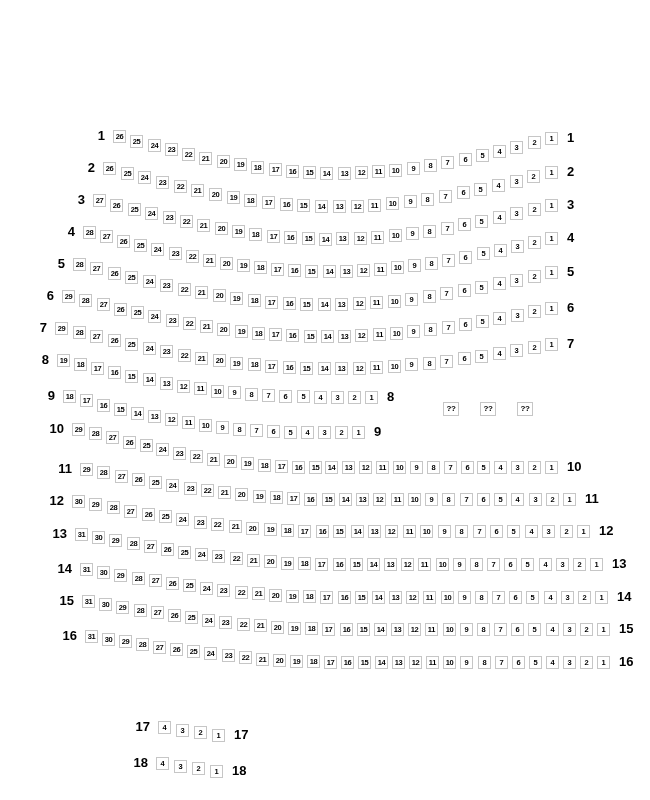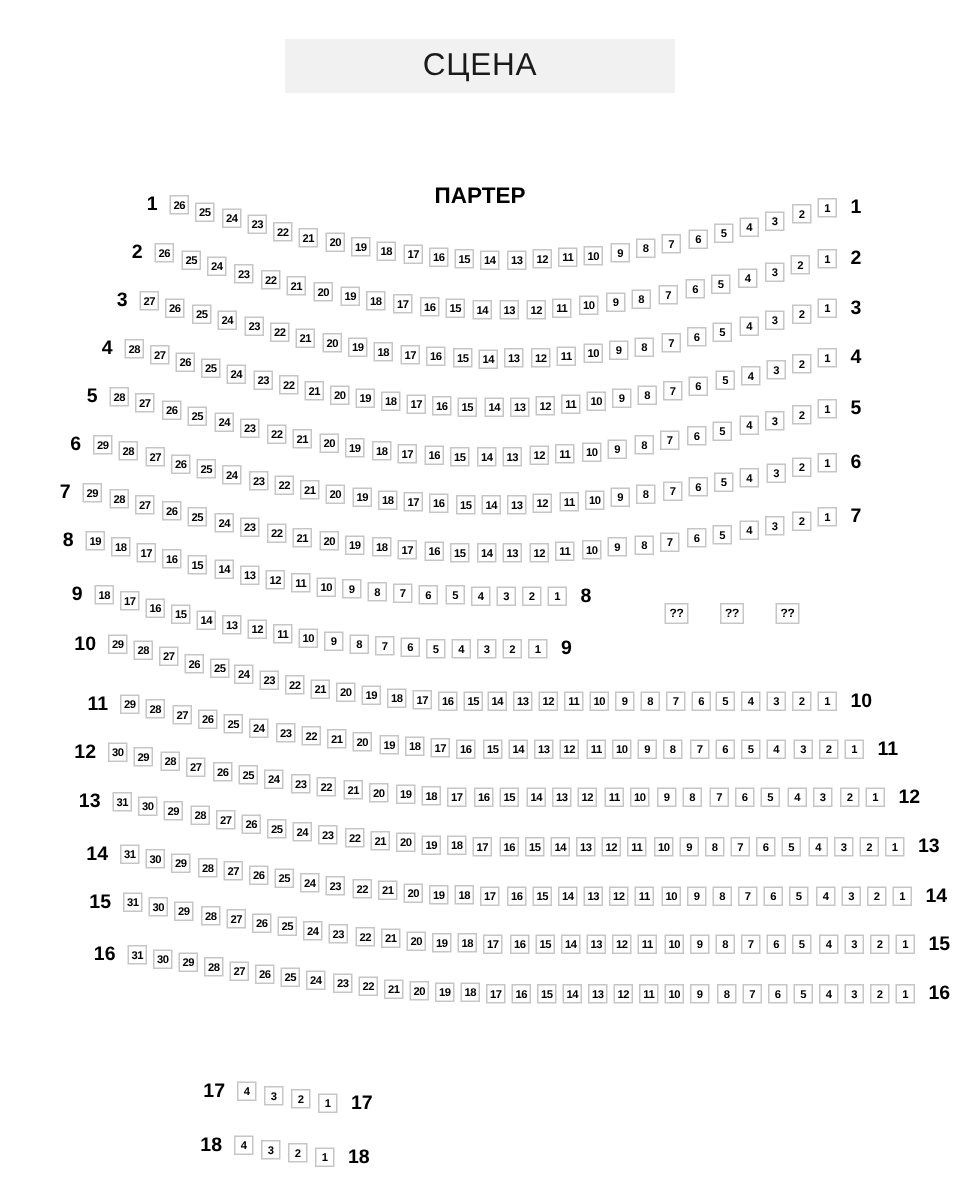--- a/index.html
+++ b/index.html
@@ -32,24 +32,20 @@
     position:absolute;width:26px;font-size:13px;font-weight:bold;color:#000;
     line-height:13px;
   }
   .row-label.left{text-align:right;}
   .row-label.right{text-align:left;}
 </style>
 </head>
 <body>
 
 <div class="canvas">
-  <div class="stage">
-    <span>СЦЕНА</span>
-  </div>
-  <div class="section-title">ПАРТЕР</div>
   <div id="seatmap">
       <div class="row-label left" style="left: 79px; top: 129px;">1</div>
       <div class="row-label right" style="left: 567px; top: 131px;">1</div>
       <div class="seat" style="left: 113px; top: 130px;">26</div>
       <div class="seat" style="left: 130px; top: 135px;">25</div>
       <div class="seat" style="left: 148px; top: 139px;">24</div>
       <div class="seat" style="left: 165px; top: 143px;">23</div>
       <div class="seat" style="left: 182px; top: 148px;">22</div>
       <div class="seat" style="left: 199px; top: 152px;">21</div>
       <div class="seat" style="left: 217px; top: 155px;">20</div>

